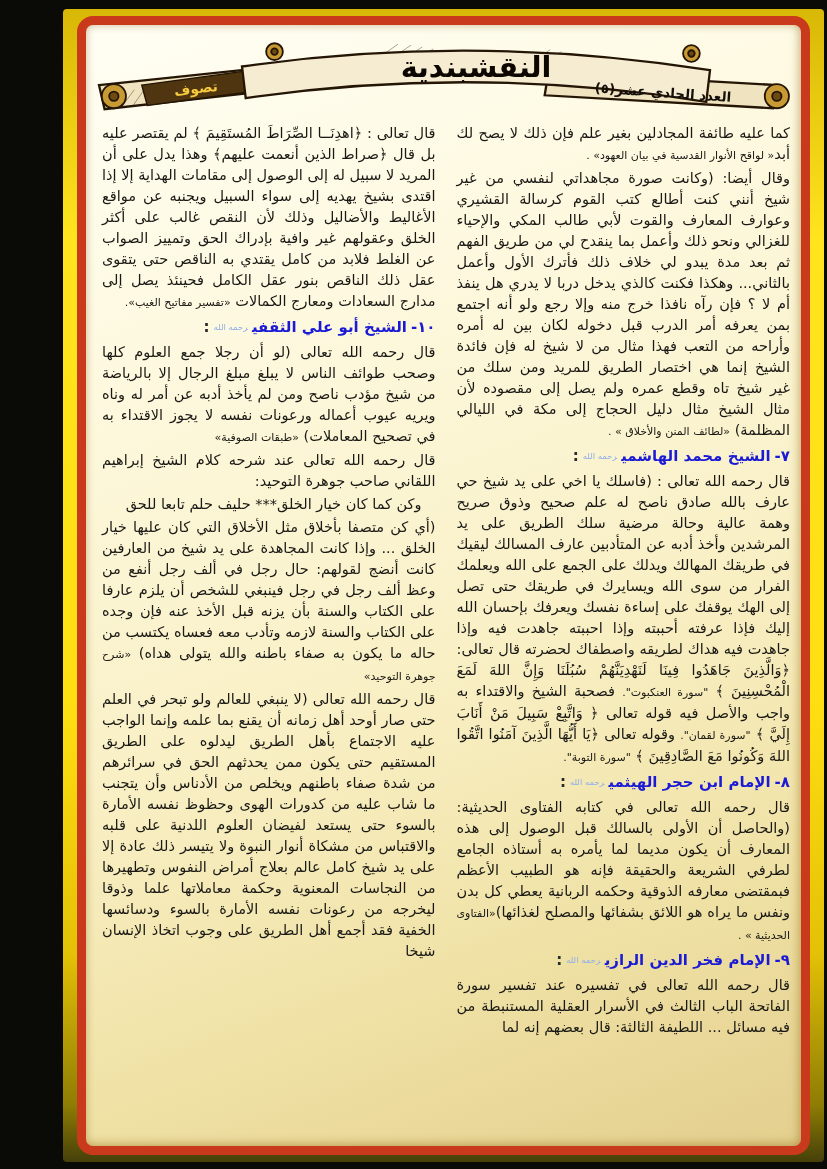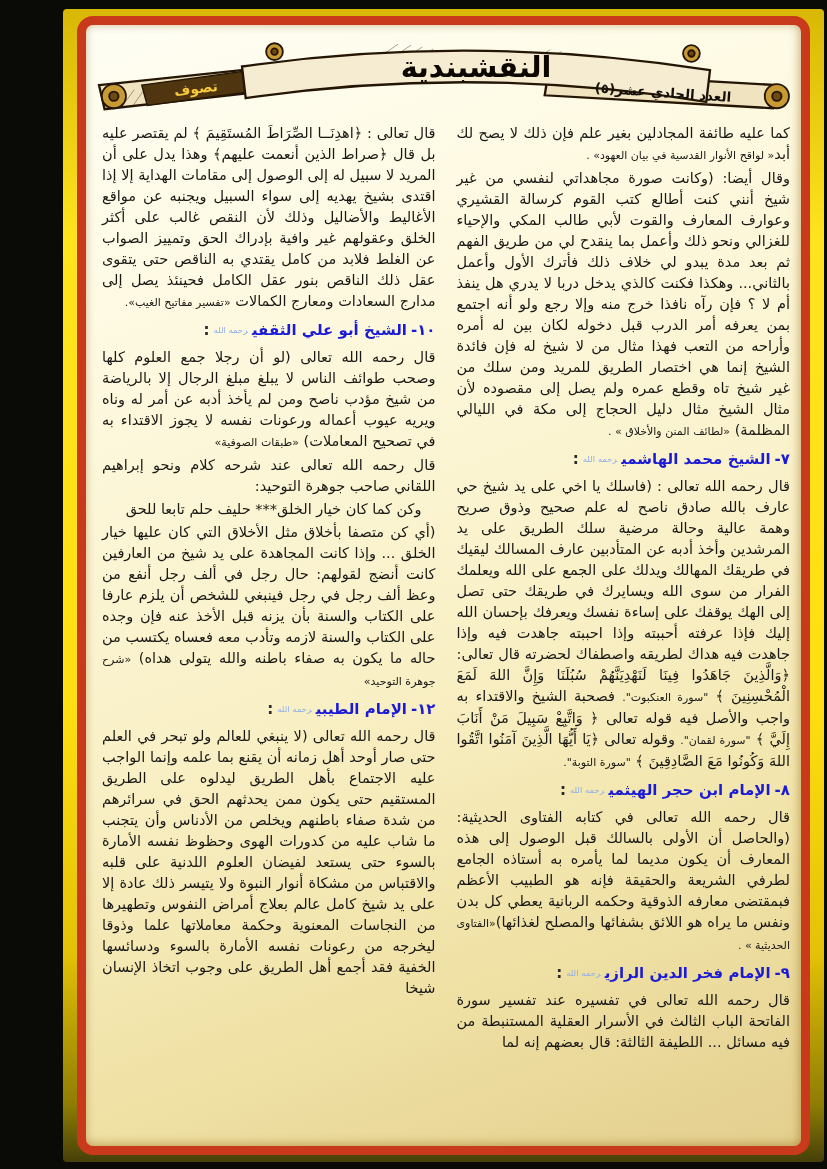--- a/index.html
+++ b/index.html
@@ -23,21 +23,21 @@
   .banner{height:96px;position:relative;}
   .banner svg{display:block;width:100%;height:100%;}
   .cols{
     display:flex;gap:16px;direction:rtl;
     padding:2px 11px 0 11px;color:#191814;
   }
   .col{flex:1 1 0;font-size:14.5px;line-height:21px;text-align:justify;text-justify:inter-word;}
   .para{margin:0 0 2px 5px;}
   .refsmall{font-size:11px;}
   .heading{
-    color:#1b1bd6;font-weight:bold;font-size:15px;line-height:30px;
+    color:#1b1bd6;font-weight:bold;font-size:15px;line-height:25px;
     margin:1px 0 2px 0;
   }
   .h-num,.h-name{color:#1b1bd6;}
   .h-name{margin-right:4px;}
   .h-mark{color:#8fb0ea;font-size:8.5px;font-weight:normal;margin:0 4px;vertical-align:2px;}
   .h-colon{color:#2a2a2a;font-weight:bold;}
   .verse{padding-right:14px;}
 </style>
 </head>
 <body>
@@ -107,26 +107,23 @@
       <div class="col">
         <p class="para"><span>قال تعالى : ﴿اهدِنَــا الصِّرَاطَ المُستَقِيمَ ﴾ لم يقتصر عليه بل قال ﴿صراط الذين أنعمت عليهم﴾ وهذا يدل على أن المريد لا سبيل له إلى الوصول إلى مقامات الهداية إلا إذا اقتدى بشيخ يهديه إلى سواء السبيل ويجنبه عن مواقع الأغاليط والأضاليل وذلك لأن النقص غالب على أكثر الخلق وعقولهم غير وافية بإدراك الحق وتمييز الصواب عن الغلط فلابد من كامل يقتدي به الناقص حتى يتقوى عقل ذلك الناقص بنور عقل الكامل فحينئذ يصل إلى مدارج السعادات ومعارج الكمالات </span><span class="refsmall">«تفسير مفاتيح الغيب».</span></p>
 
         <div class="heading">
           <span class="h-num">١٠-</span><span class="h-name">الشيخ أبو علي الثقفي</span><span class="h-mark">رحمه الله</span><span class="h-colon">:</span>
         </div>
 
         <p class="para"><span>قال رحمه الله تعالى (لو أن رجلا جمع العلوم كلها وصحب طوائف الناس لا يبلغ مبلغ الرجال إلا بالرياضة من شيخ مؤدب ناصح ومن لم يأخذ أدبه عن أمر له وناه ويريه عيوب أعماله ورعونات نفسه لا يجوز الاقتداء به في تصحيح المعاملات) </span><span class="refsmall">«طبقات الصوفية»</span></p>
 
 
-        <p class="para"><span>قال رحمه الله تعالى عند شرحه كلام ونحو إبراهيم اللقاني صاحب جوهرة التوحيد:</span></p>
+        <p class="para"><span>قال رحمه الله تعالى عند شرحه كلام الشيخ إبراهيم اللقاني صاحب جوهرة التوحيد:</span></p>
         <p class="para verse"><span>وكن كما كان خيار الخلق*** حليف حلم تابعا للحق</span></p>
         <p class="para"><span>(أي كن متصفا بأخلاق مثل الأخلاق التي كان عليها خيار الخلق ... وإذا كانت المجاهدة على يد شيخ من العارفين كانت أنضج لقولهم: حال رجل في ألف رجل أنفع من وعظ ألف رجل في رجل فينبغي للشخص أن يلزم عارفا على الكتاب والسنة بأن يزنه قبل الأخذ عنه فإن وجده على الكتاب والسنة لازمه وتأدب معه فعساه يكتسب من حاله ما يكون به صفاء باطنه والله يتولى هداه) </span><span class="refsmall">«شرح جوهرة التوحيد»</span></p>
 
-        <div class="heading">
-          <span class="h-num">١٢-</span><span class="h-name">الإمام الطيبي</span><span class="h-mark">رحمه الله</span><span class="h-colon">:</span>
-        </div>
 
         <p class="para"><span>قال رحمه الله تعالى (لا ينبغي للعالم ولو تبحر في العلم حتى صار أوحد أهل زمانه أن يقنع بما علمه وإنما الواجب عليه الاجتماع بأهل الطريق ليدلوه على الطريق المستقيم حتى يكون ممن يحدثهم الحق في سرائرهم من شدة صفاء باطنهم ويخلص من الأدناس وأن يتجنب ما شاب عليه من كدورات الهوى وحظوظ نفسه الأمارة بالسوء حتى يستعد لفيضان العلوم اللدنية على قلبه والاقتباس من مشكاة أنوار النبوة ولا يتيسر ذلك عادة إلا على يد شيخ كامل عالم بعلاج أمراض النفوس وتطهيرها من النجاسات المعنوية وحكمة معاملاتها علما وذوقا ليخرجه من رعونات نفسه الأمارة بالسوء ودسائسها الخفية فقد أجمع أهل الطريق على وجوب اتخاذ الإنسان شيخا</span></p>
       </div>
 
     </div>
   </div>
 </div>
 
 </body></html>

